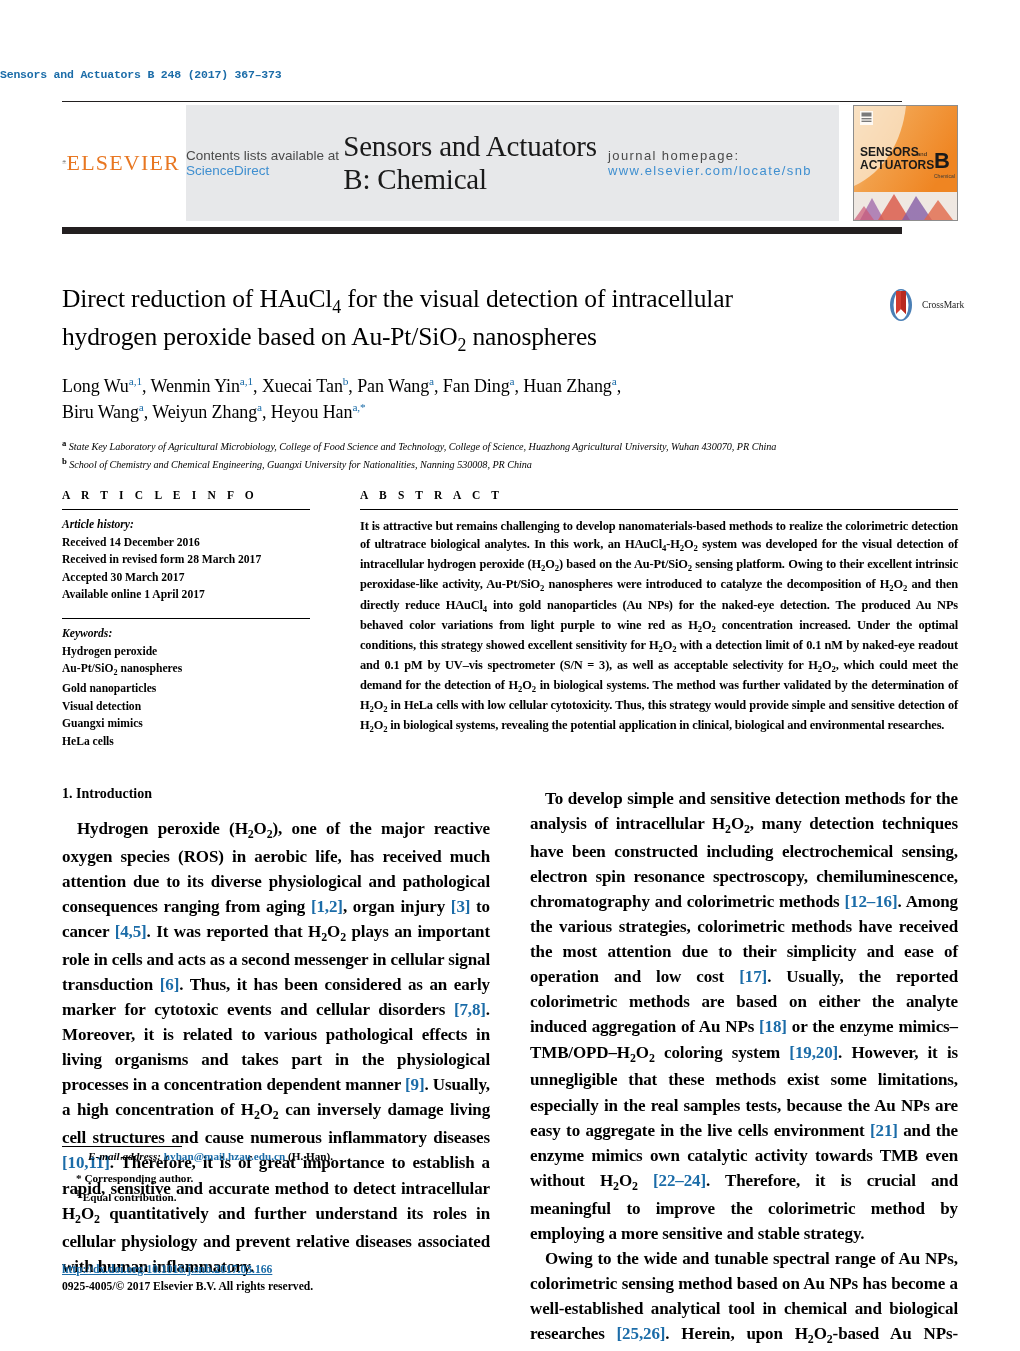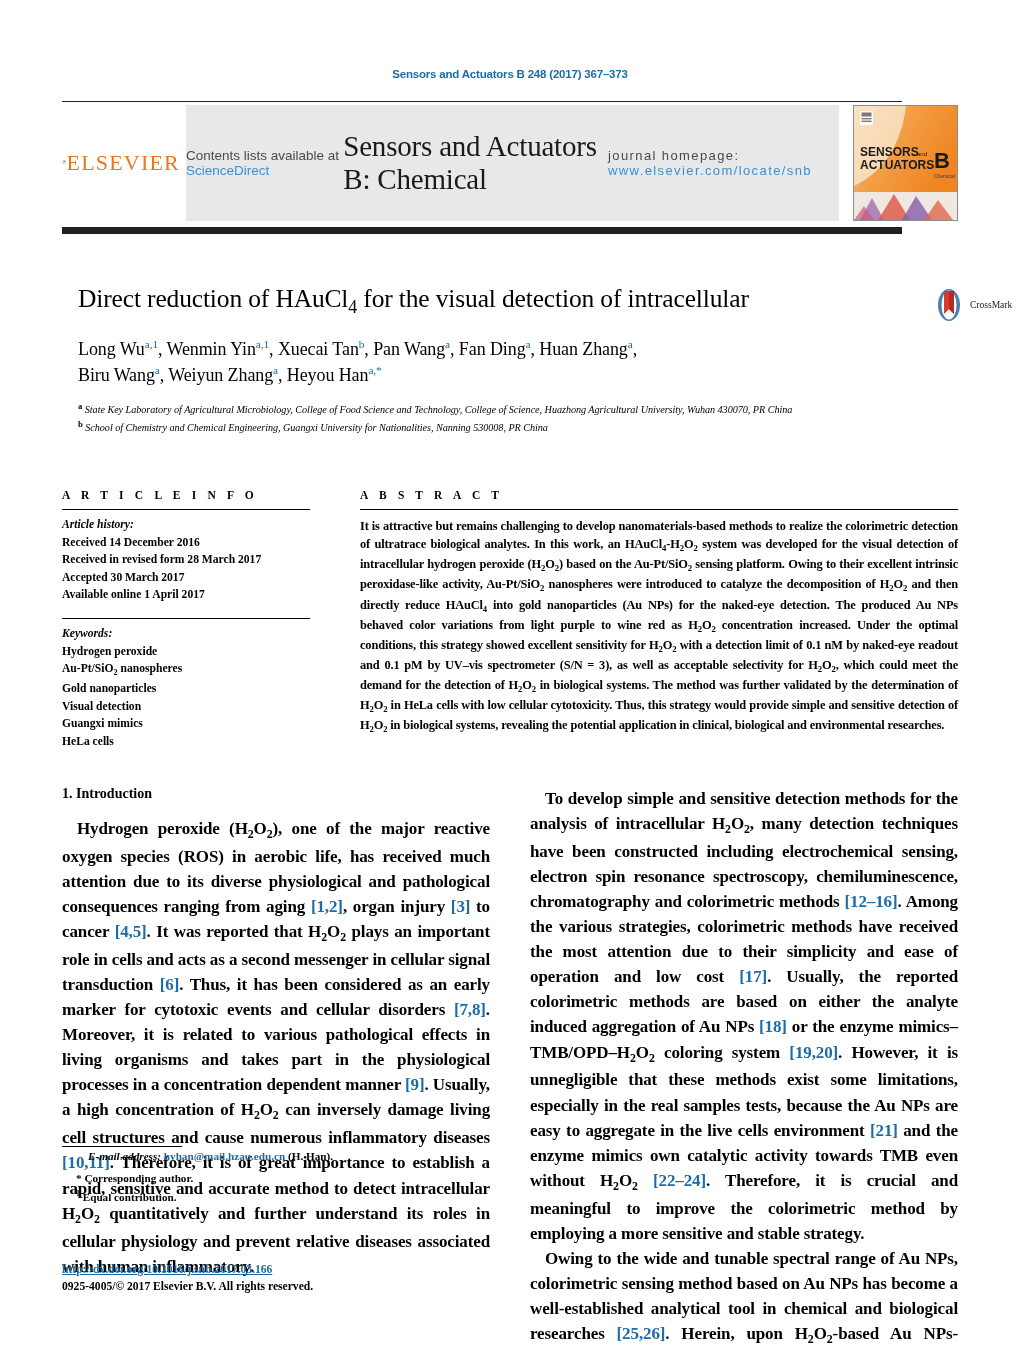--- a/index.html
+++ b/index.html
@@ -12,22 +12,22 @@
     font-family: "Liberation Serif", serif;
     color: #000;
     position: relative;
     overflow: hidden;
   }
   .page { position: relative; width: 1020px; height: 1351px; }
 
   
   .runhead {
     position: absolute; top: 68px; left: 0; width: 1020px;
-    text-align: center;
-    font-family: Liberation Sans, sans-serif;
+    text-align: left;
+    font-family: Liberation Mono, monospace;
     font-weight: bold;
     font-size: 11.5px;
     letter-spacing: -0.2px;
     color: #1b6ca8;
   }
 
   
   .masthead {
     position: absolute; top: 101px; left: 62px; width: 896px;
   }
@@ -89,21 +89,21 @@
     position: relative; overflow: hidden;
     background: #fff;
   }
   .masthead-rule-bottom {
     width: 840px;
     height: 7px; background: #231f20;
     margin-top: 6px;
   }
 
   
-  .title-block { position: absolute; top: 282px; left: 62px; width: 810px; margin-left: 16px; }
+  .title-block { position: absolute; top: 282px; left: 62px; width: 810px; }
   h1.article-title {
     font-family: "Liberation Serif", serif;
     font-weight: normal;
     font-size: 25.5px;
     line-height: 1.32;
     margin: 0;
     letter-spacing: -0.15px;
     color: #000;
   }
   .authors {
@@ -119,21 +119,21 @@
     font-style: italic;
     font-size: 10.2px;
     line-height: 1.42;
     margin-top: 12px;
     letter-spacing: -0.05px;
   }
   .affils sup { font-style: normal; font-weight: bold; font-size: 85%; }
 
   
   .crossmark {
-    position: absolute; top: 288px; left: 932px;
+    position: absolute; top: 288px; left: 884px;
     display: flex; align-items: center; gap: 4px;
   }
   .crossmark-label {
     font-family: "Liberation Serif", serif;
     font-size: 9.5px; color: #222;
   }
 
   
   .infoabs { position: absolute; top: 489px; left: 62px; width: 896px; display: flex; gap: 12px; }
   .col-info { width: 248px; flex: 0 0 248px; }
@@ -288,20 +288,21 @@
           <text x="80" y="72" font-family="Liberation Sans, sans-serif" font-size="5" fill="#3a3a3a">Chemical</text>
         </svg>
       </div>
     </div>
     <div class="masthead-rule-bottom"></div>
   </div>
 
   <div class="title-block">
     <h1 class="article-title">
       <span>Direct reduction of HAuCl<sub>4</sub> for the visual detection of intracellular</span><br>
+      <span>hydrogen peroxide based on Au-Pt/SiO<sub>2</sub> nanospheres</span>
     </h1>
 
     <div class="authors">
       <span><span>Long Wu</span><sup>a,1</sup></span>,
       <span><span>Wenmin Yin</span><sup>a,1</sup></span>,
       <span><span>Xuecai Tan</span><sup>b</sup></span>,
       <span><span>Pan Wang</span><sup>a</sup></span>,
       <span><span>Fan Ding</span><sup>a</sup></span>,
       <span><span>Huan Zhang</span><sup>a</sup></span>,<br>
       <span><span>Biru Wang</span><sup>a</sup></span>,

